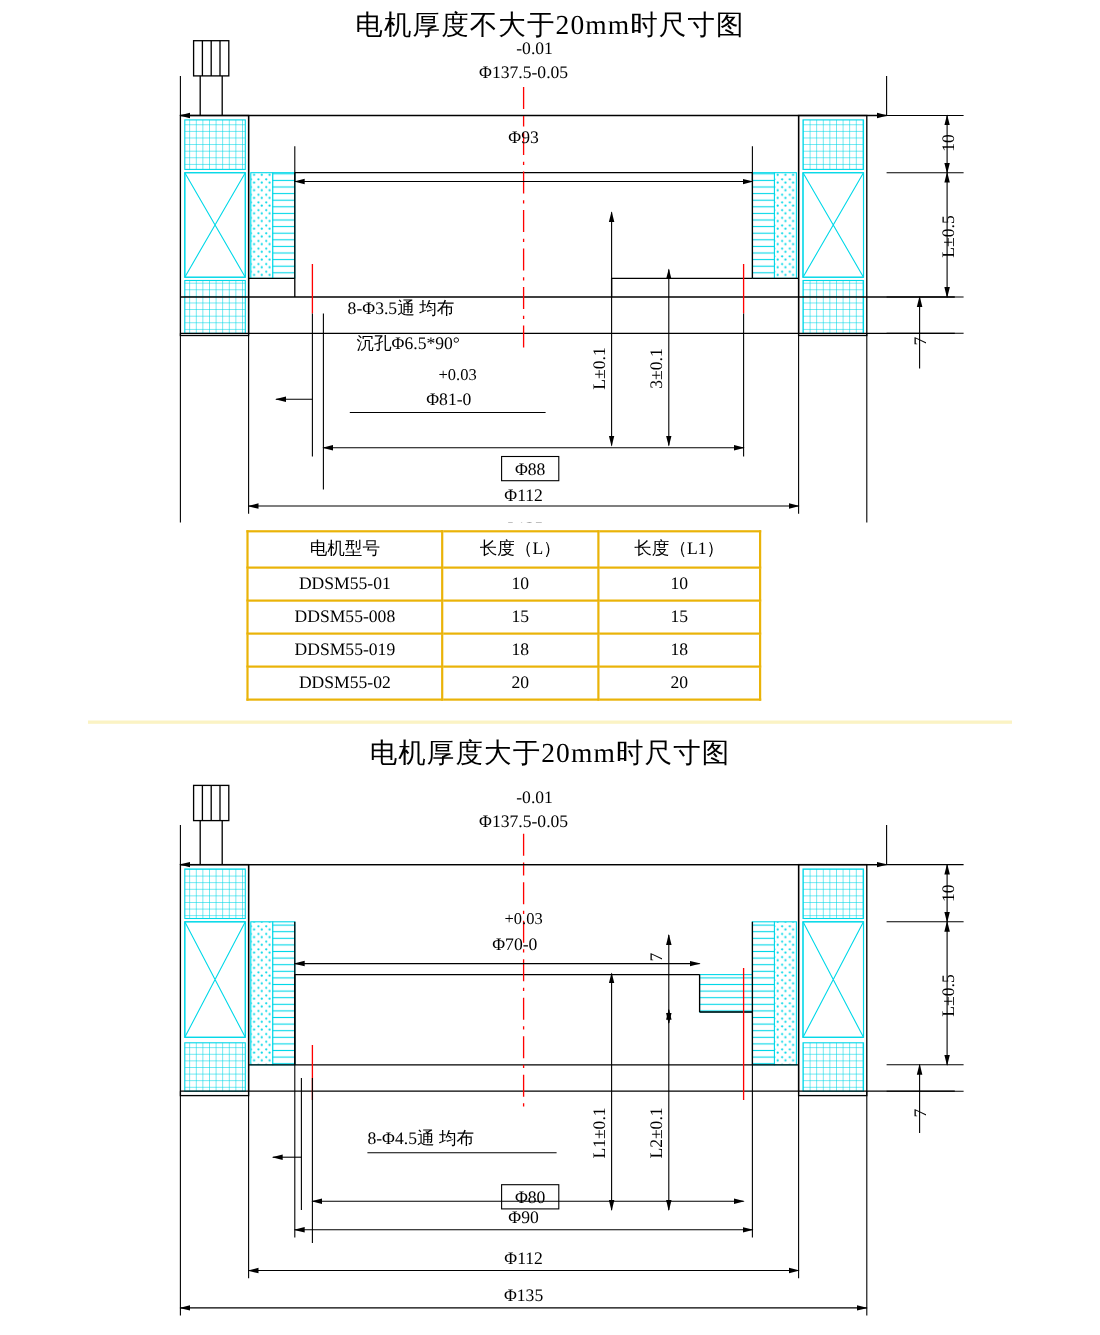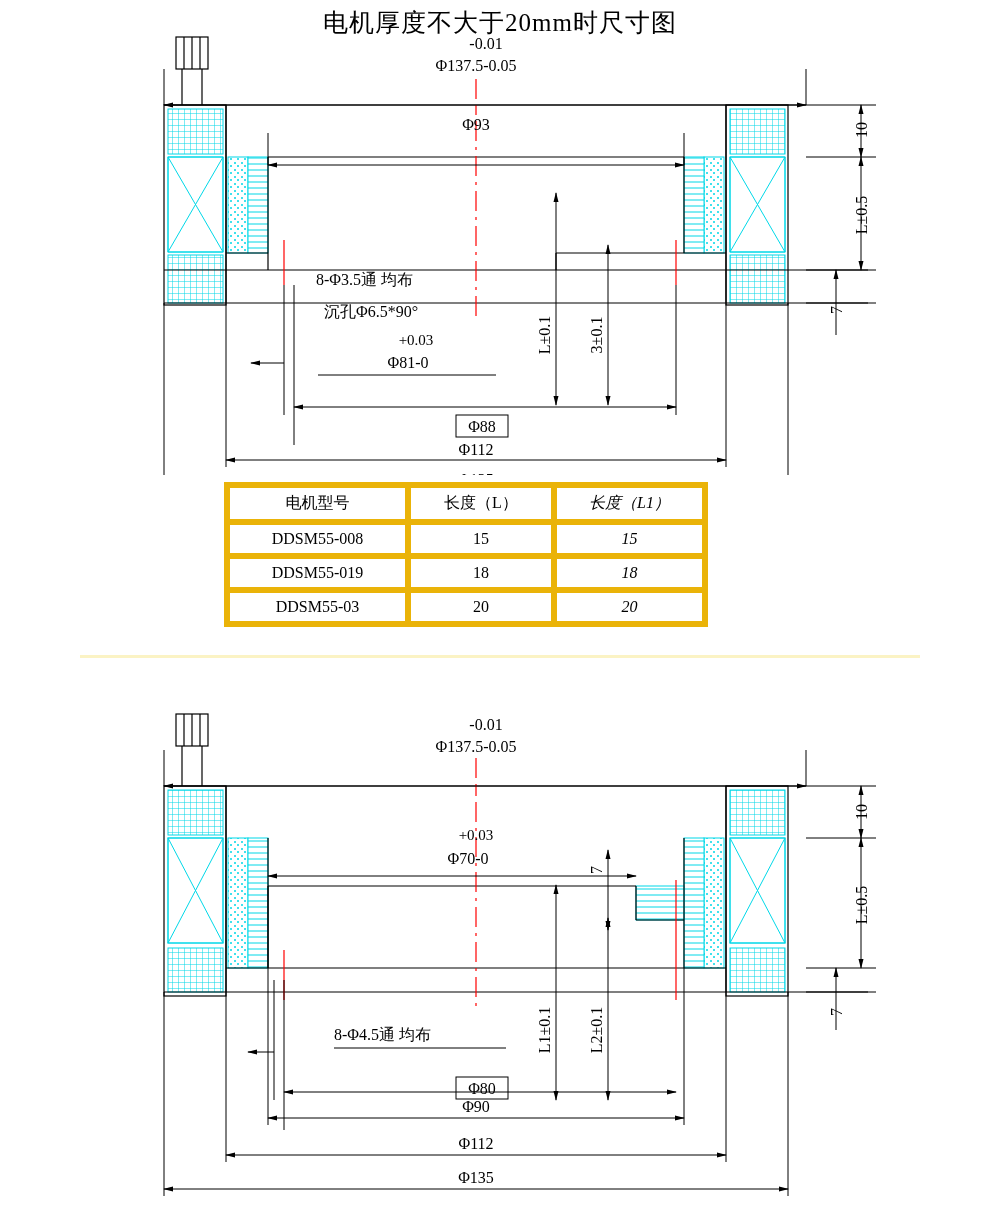--- a/index.html
+++ b/index.html
@@ -28,28 +28,28 @@
 
   svg{display:block;}
 
   
   .spec-table{
     position:absolute;left:224px;top:482px;
     border-collapse:collapse;
     font-size:16px;
   }
   .spec-table td{
-    border:6px solid #eab308;
+    border:2px solid #eab308;
     padding:5px 0;
     text-align:center;
     font-family:"Liberation Serif", serif;
   }
   .spec-table td.c0{width:175px;}
   .spec-table td.c1{width:140px;margin-left:24px;}
-  .spec-table td.c2{width:145px;font-style:italic;}
+  .spec-table td.c2{width:145px;}
   .spec-table tr.head td{font-size:16px;}
 </style>
 </head>
 <body>
 
 <div class="page">
 
   <div class="title" id="title1">电机厚度不大于20mm时尺寸图</div>
 
   <div class="fig" id="fig1">
@@ -201,39 +201,45 @@
   </div>
 
   <table class="spec-table">
     <tbody>
         <tr class="head">
       <td class="c0">电机型号</td>
       <td class="c1">长度（L）</td>
       <td class="c2">长度（L1）</td>
     </tr>
     <tr>
+      <td class="c0">DDSM55-01</td>
+      <td class="c1">10</td>
+      <td class="c2">10</td>
+    </tr>
+    <tr>
       <td class="c0">DDSM55-008</td>
       <td class="c1">15</td>
       <td class="c2">15</td>
     </tr>
     <tr>
       <td class="c0">DDSM55-019</td>
       <td class="c1">18</td>
       <td class="c2">18</td>
     </tr>
     <tr>
-      <td class="c0">DDSM55-03</td>
+      <td class="c0">DDSM55-02</td>
       <td class="c1">20</td>
       <td class="c2">20</td>
     </tr>
   </tbody>
     </table>
 
   <div class="divider"></div>
 
+  <div class="title" id="title2">电机厚度大于20mm时尺寸图</div>
 
   <div class="fig" id="fig2">
     <svg width="1000" height="514" viewBox="0 0 1000 514" xmlns="http://www.w3.org/2000/svg">
       <defs>
         <pattern id="hatchV2" width="6" height="6" patternUnits="userSpaceOnUse">
           <rect width="6" height="6" fill="#ffffff"></rect>
           <path d="M0,0 L0,6" stroke="#00d8e8" stroke-width="1"></path>
           <path d="M0,0 L6,0" stroke="#00d8e8" stroke-width="1"></path>
         </pattern>
         <pattern id="hatchH2" width="6" height="6" patternUnits="userSpaceOnUse">

